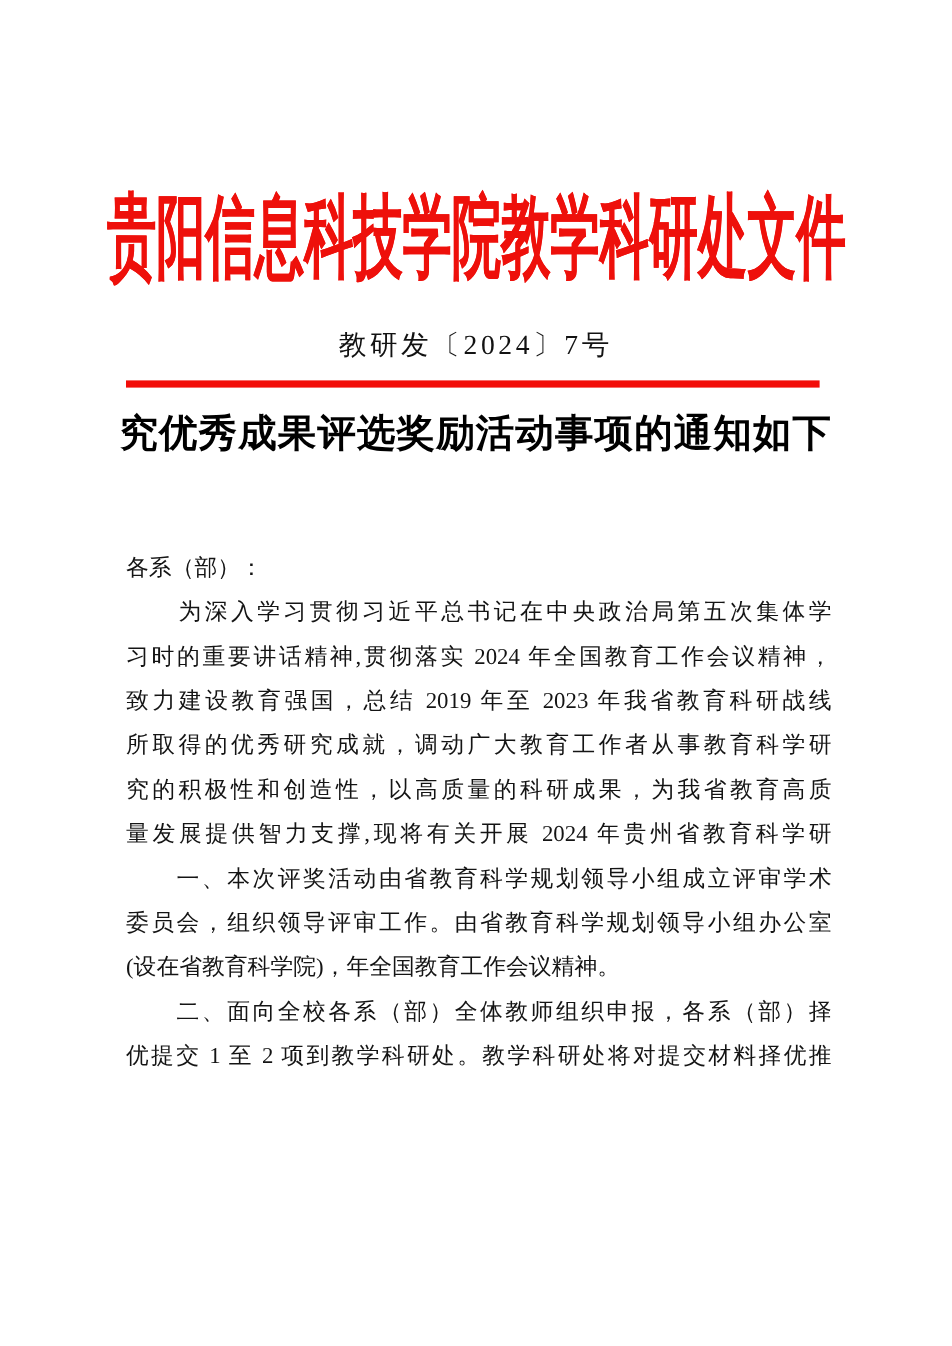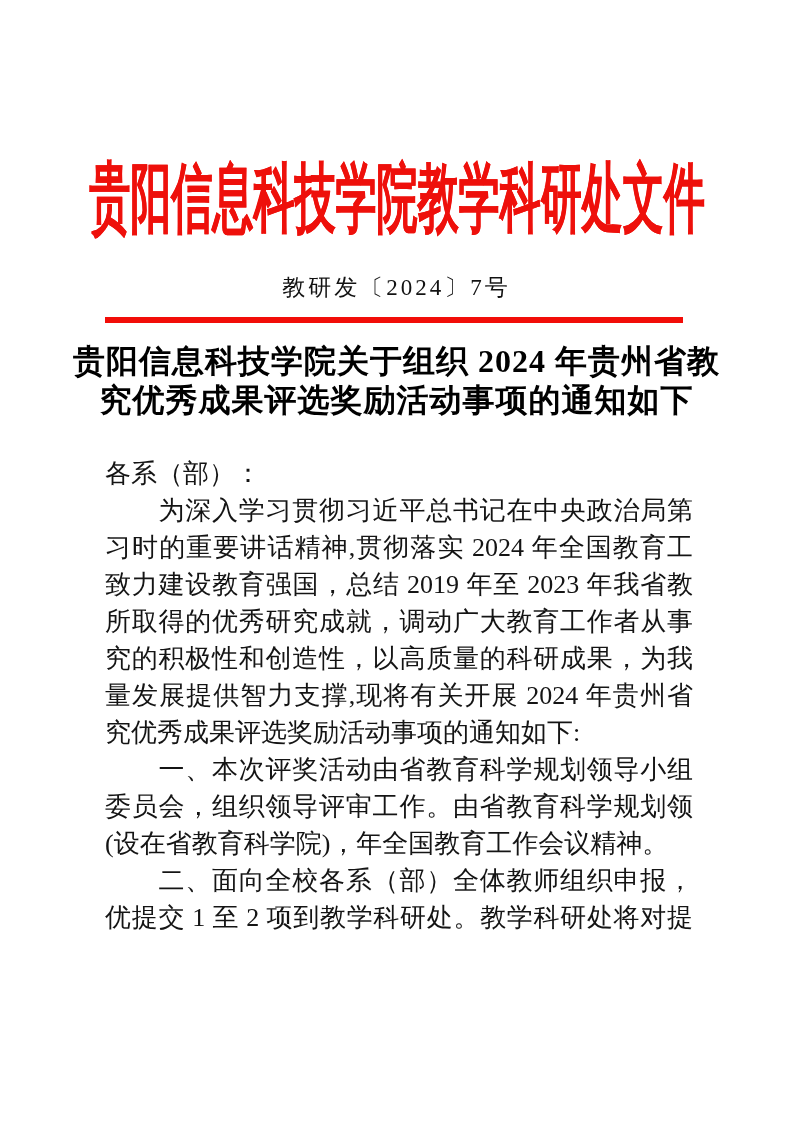--- a/index.html
+++ b/index.html
@@ -69,21 +69,21 @@
     color: #000000;
     letter-spacing: 1px;
   }
   .doc-title .t-line { display: block; }
   
   .body-text {
     position: absolute;
     top: 455px;
     left: 105px;
     width: 588px;
-    font-size: 26px;
+    font-size: 19px;
     line-height: 37px;
     color: #141414;
   }
   .body-text .line {
     height: 37px;
     overflow: hidden;
     text-align: left;
   }
   .body-text .line.fill {
     text-align: justify;
@@ -106,33 +106,31 @@
 
   <div class="org-title-wrap">
     <div class="org-title">贵阳信息科技学院教学科研处文件</div>
   </div>
 
   <div class="doc-number">教研发〔2024〕7号</div>
 
   <div class="red-line"></div>
 
   <h1 class="doc-title">
-    <span class="t-line">贵阳信息科技学院关于组织 2024 年贵州省教</span>
     <span class="t-line">究优秀成果评选奖励活动事项的通知如下</span>
   </h1>
 
   <div class="body-text">
     <div class="line">各系（部）：</div>
     <div class="line fill">　　为深入学习贯彻习近平总书记在中央政治局第五次集体学</div>
     <div class="line fill">习时的重要讲话精神,贯彻落实 2024 年全国教育工作会议精神，</div>
     <div class="line fill">致力建设教育强国，总结 2019 年至 2023 年我省教育科研战线</div>
     <div class="line fill">所取得的优秀研究成就，调动广大教育工作者从事教育科学研</div>
     <div class="line fill">究的积极性和创造性，以高质量的科研成果，为我省教育高质</div>
     <div class="line fill">量发展提供智力支撑,现将有关开展 2024 年贵州省教育科学研</div>
-    <div class="line">究优秀成果评选奖励活动事项的通知如下:</div>
     <div class="line fill">　　一、本次评奖活动由省教育科学规划领导小组成立评审学术</div>
     <div class="line fill">委员会，组织领导评审工作。由省教育科学规划领导小组办公室</div>
     <div class="line">(设在省教育科学院)，年全国教育工作会议精神。</div>
     <div class="line fill">　　二、面向全校各系（部）全体教师组织申报，各系（部）择</div>
     <div class="line fill">优提交 1 至 2 项到教学科研处。教学科研处将对提交材料择优推</div>
   </div>
 
   <div class="page-number">—1—</div>
 
 </div>

